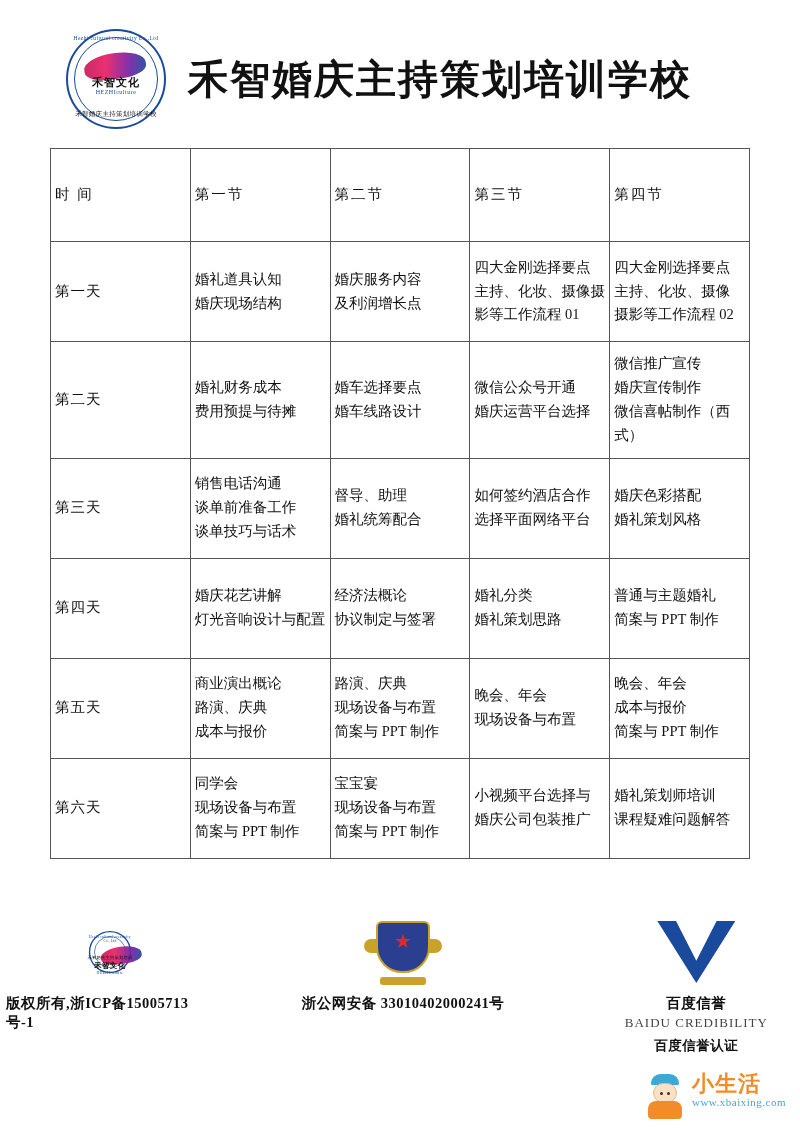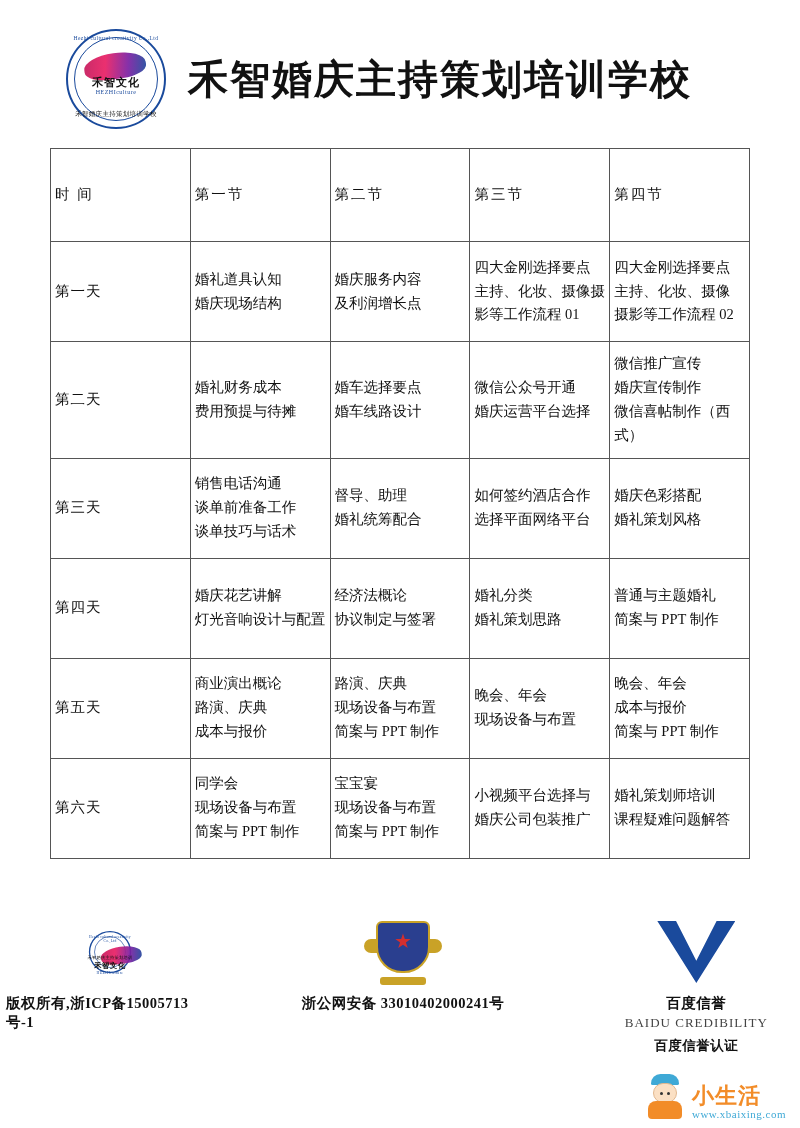--- a/index.html
+++ b/index.html
@@ -270,21 +270,21 @@
     font-size: 14px;
     font-weight: bold;
   }
 
   
   .watermark {
     position: absolute;
     right: 14px;
     bottom: 8px;
     display: flex;
-    align-items: flex-end;
+    align-items: flex-start;
     gap: 6px;
     margin-top: 40px;
   }
   .wm-figure {
     width: 42px;
     height: 48px;
     position: relative;
   }
   .wm-hat {
     position: absolute;

